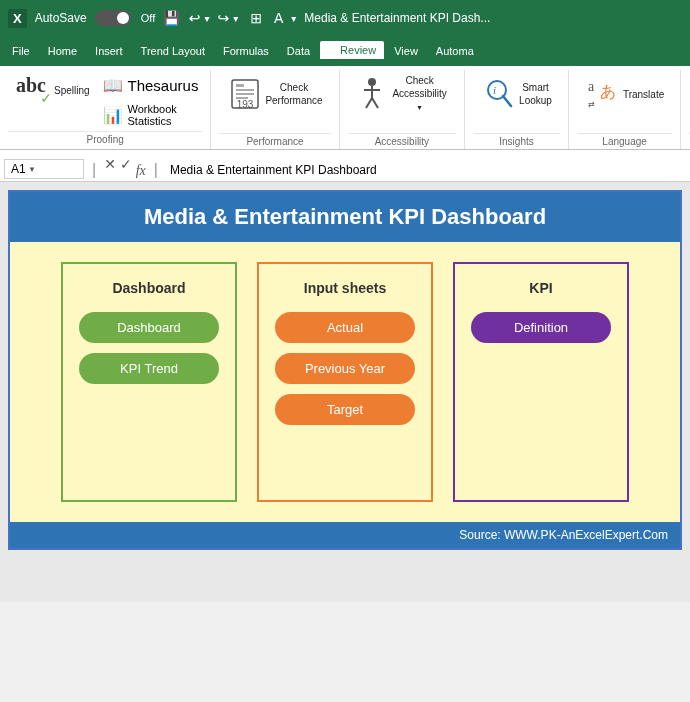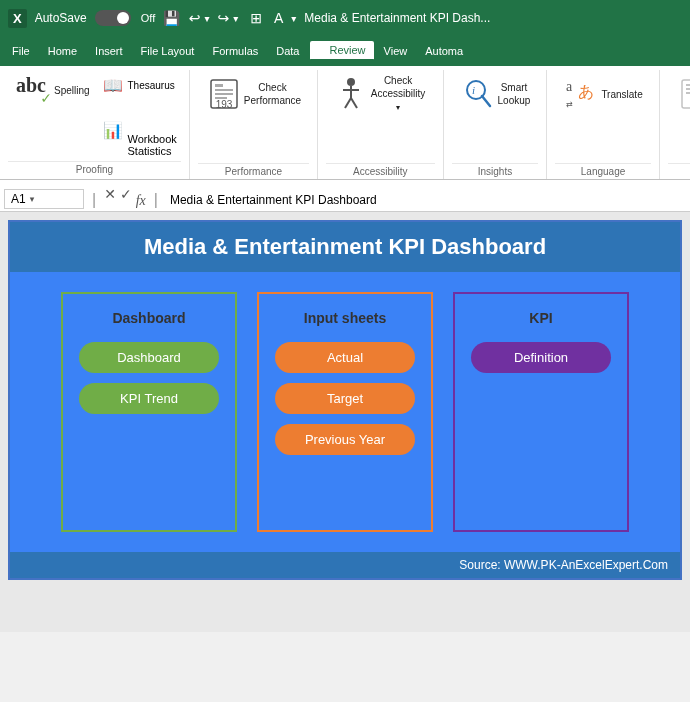--- a/index.html
+++ b/index.html
@@ -119,21 +119,21 @@
     }
     .dashboard-header {
       background: #2E74B5;
       color: white;
       text-align: center;
       font-size: 22px;
       font-weight: bold;
       padding: 12px;
     }
     .dashboard-body {
-      background: #3b82f6;
+      background: #fef9c3;
       padding: 20px;
       display: flex;
       gap: 20px;
       justify-content: center;
       min-height: 280px;
     }
 
     
     .nav-box {
       border: 2px solid;
@@ -256,21 +256,21 @@
   <span style="font-size:14px;color:white;margin:0 4px;">⊞</span>
   <span style="font-size:14px;color:white;">A</span>
   <span style="font-size:10px;color:white;">▾</span>
   <div class="title-bar-title">Media &amp; Entertainment KPI Dash...</div>
 </div>
 
 <div class="menu-bar">
   <div class="menu-item">File</div>
   <div class="menu-item">Home</div>
   <div class="menu-item">Insert</div>
-  <div class="menu-item">File Layout</div>
+  <div class="menu-item">Trend Layout</div>
   <div class="menu-item">Formulas</div>
   <div class="menu-item">Data</div>
   <div class="menu-item active">Review</div>
   <div class="menu-item">View</div>
   <div class="menu-item">Automa</div>
 </div>
 
 <div class="ribbon-outer">
   <div class="ribbon-row">
 
@@ -279,25 +279,25 @@
         <div class="tall-btn">
           <div style="position:relative; width:36px; height:32px;">
             <span style="font-size:20px;color:#333;font-family:serif;font-weight:bold;">abc</span>
             <span class="checkmark-green" style="position:absolute;bottom:0;right:0;font-size:14px;">✓</span>
           </div>
           <span class="tall-btn-label">Spelling</span>
         </div>
         <div style="display:flex;flex-direction:column;gap:4px;padding-top:4px;">
           <div class="ribbon-small-btn">
             <span style="font-size:16px;">📖</span>
-            <span style="font-size:10px;">Thesaurus</span>
+            <span style="font-size:15px;">Thesaurus</span>
           </div>
           <div class="ribbon-small-btn">
             <span style="font-size:16px;">📊</span>
-            <span style="font-size:11px;margin-top:30px;">Workbook Statistics</span>
+            <span style="font-size:11px;">Workbook Statistics</span>
           </div>
         </div>
       </div>
       <div class="ribbon-group-footer">Proofing</div>
     </div>
 
     <div class="ribbon-group-wrapper" style="padding:0 8px;">
       <div class="ribbon-group-inner">
         <div class="tall-btn">
           <div style="width:36px;height:40px;display:flex;align-items:center;justify-content:center;">
@@ -412,22 +412,22 @@
 
       <div class="nav-box green">
         <div class="nav-box-title">Dashboard</div>
         <button class="nav-btn green">Dashboard</button>
         <button class="nav-btn green">KPI Trend</button>
       </div>
 
       <div class="nav-box orange">
         <div class="nav-box-title">Input sheets</div>
         <button class="nav-btn orange">Actual</button>
+        <button class="nav-btn orange">Previous Year</button>
         <button class="nav-btn orange">Target</button>
-        <button class="nav-btn orange">Previous Year</button>
       </div>
 
       <div class="nav-box purple">
         <div class="nav-box-title">KPI</div>
         <button class="nav-btn purple">Definition</button>
       </div>
 
     </div>
 
     <div class="source-footer">

